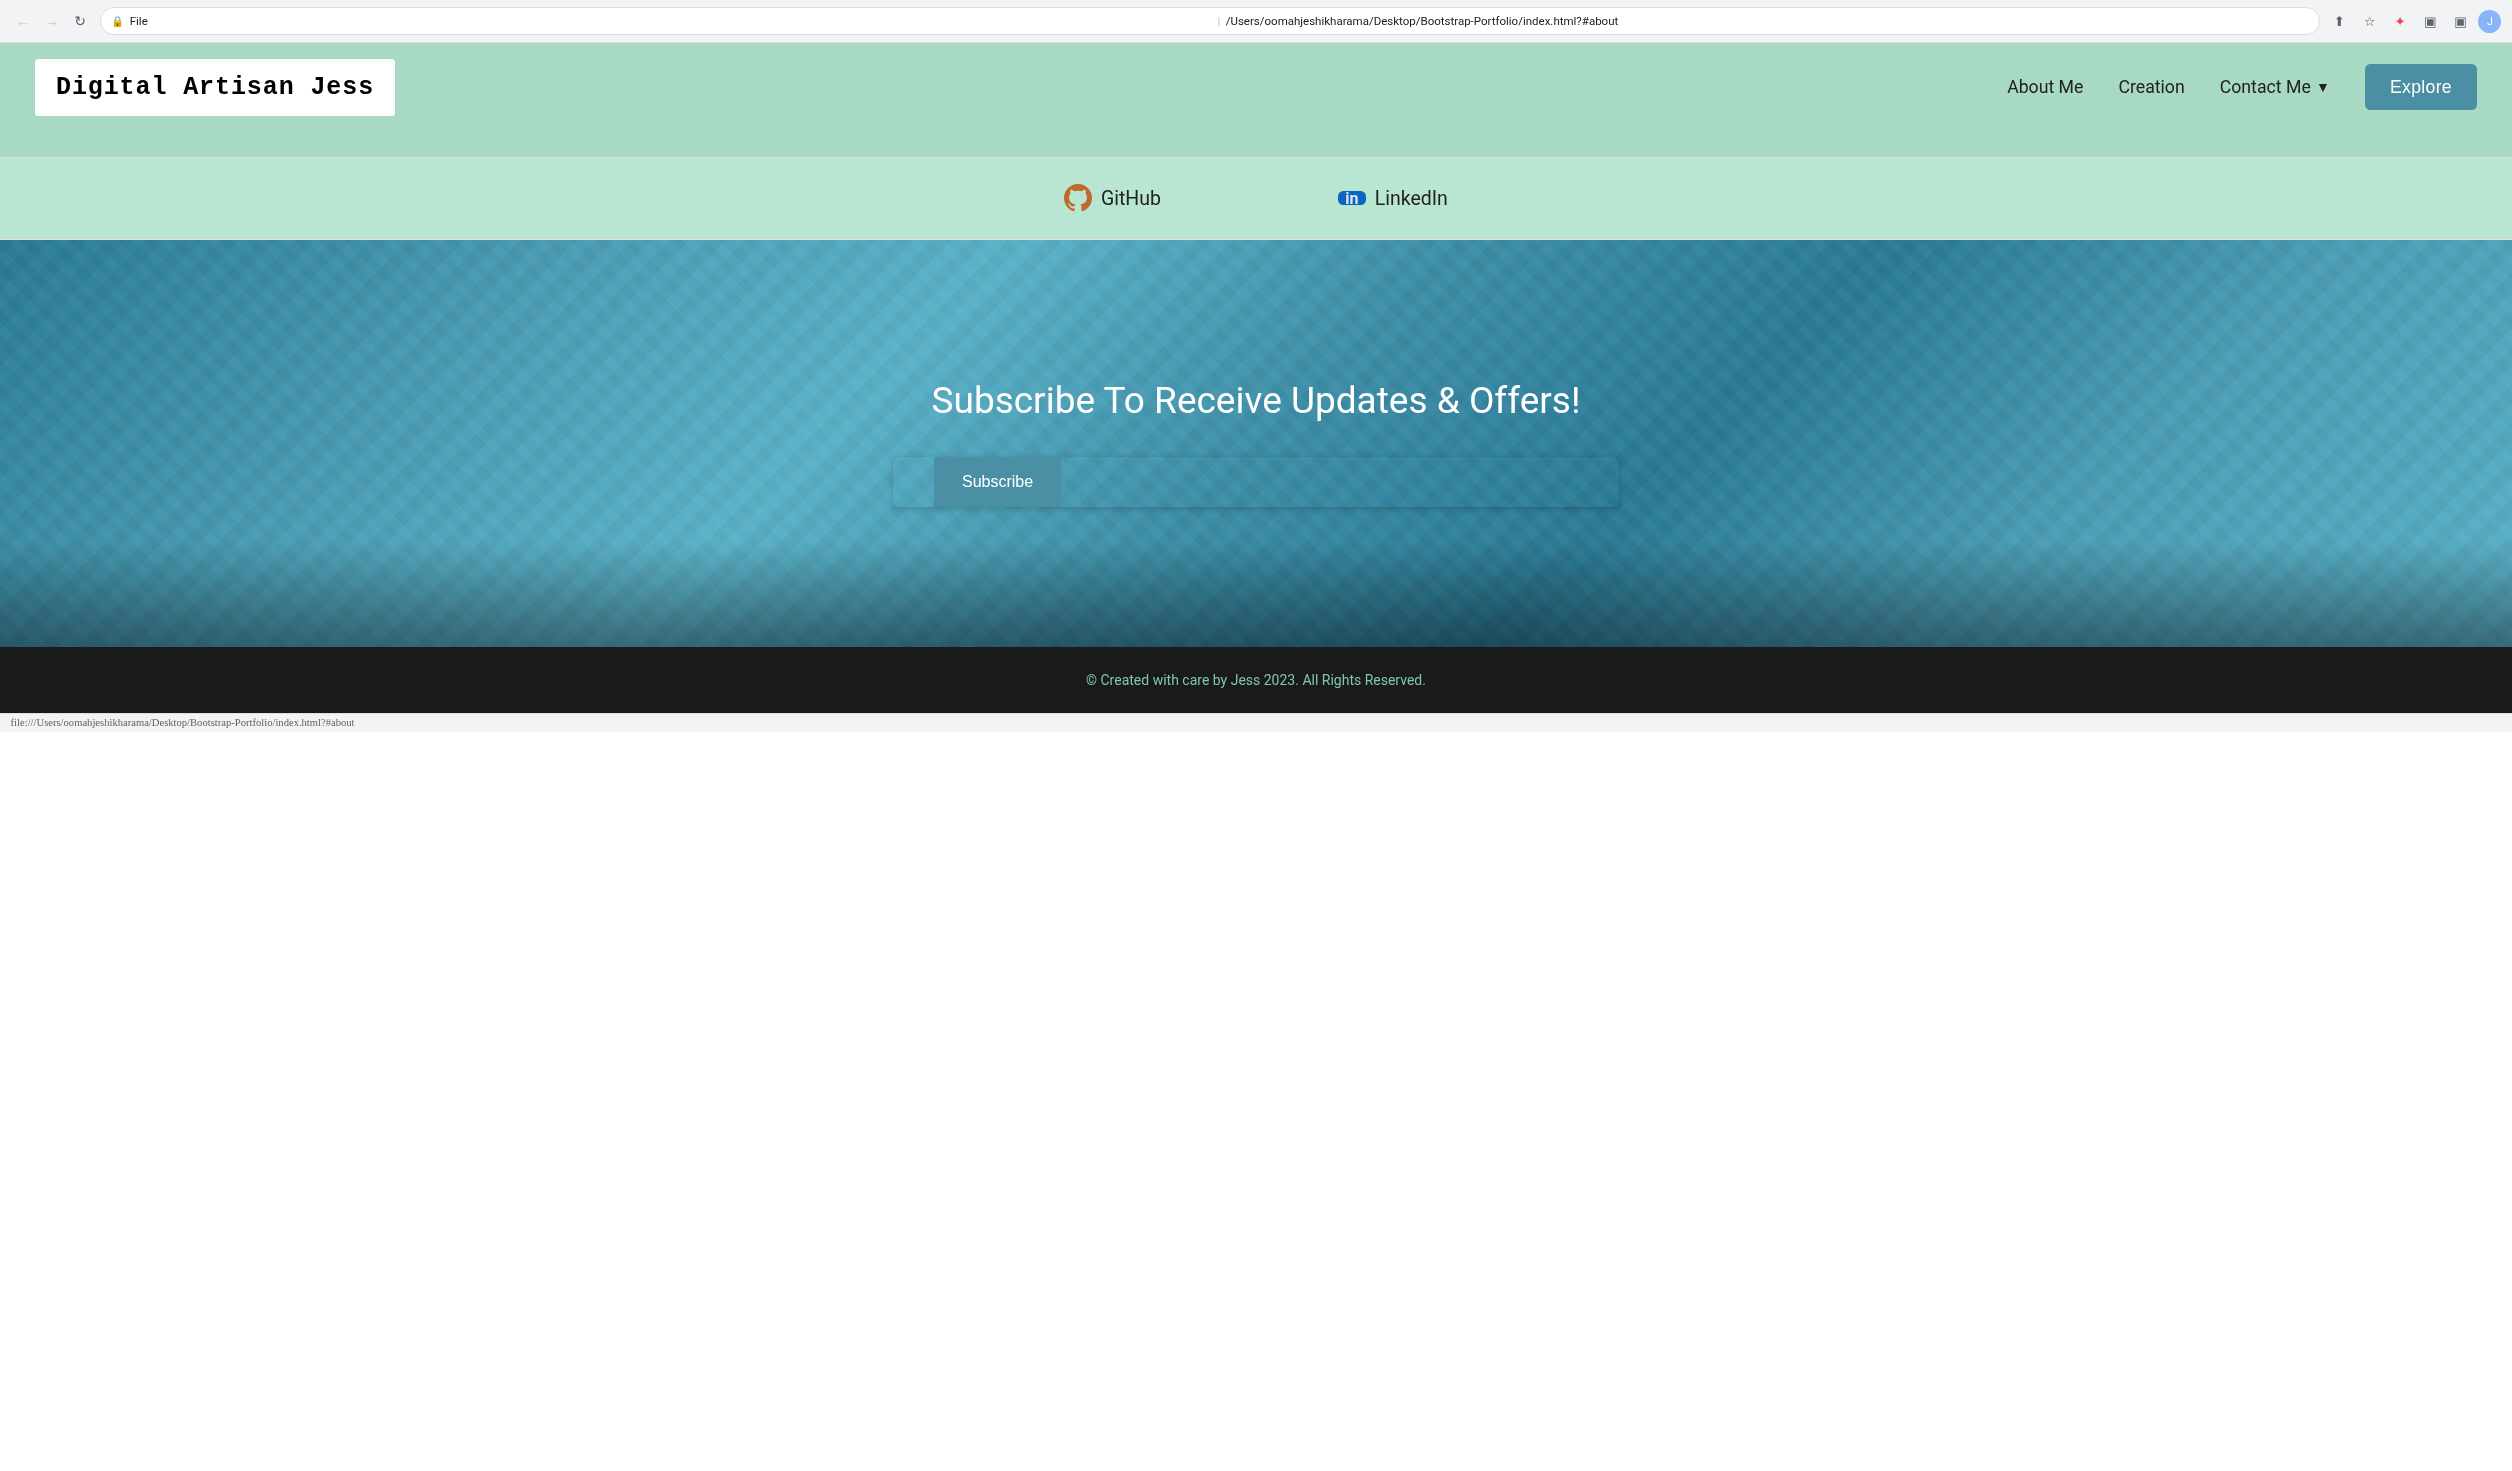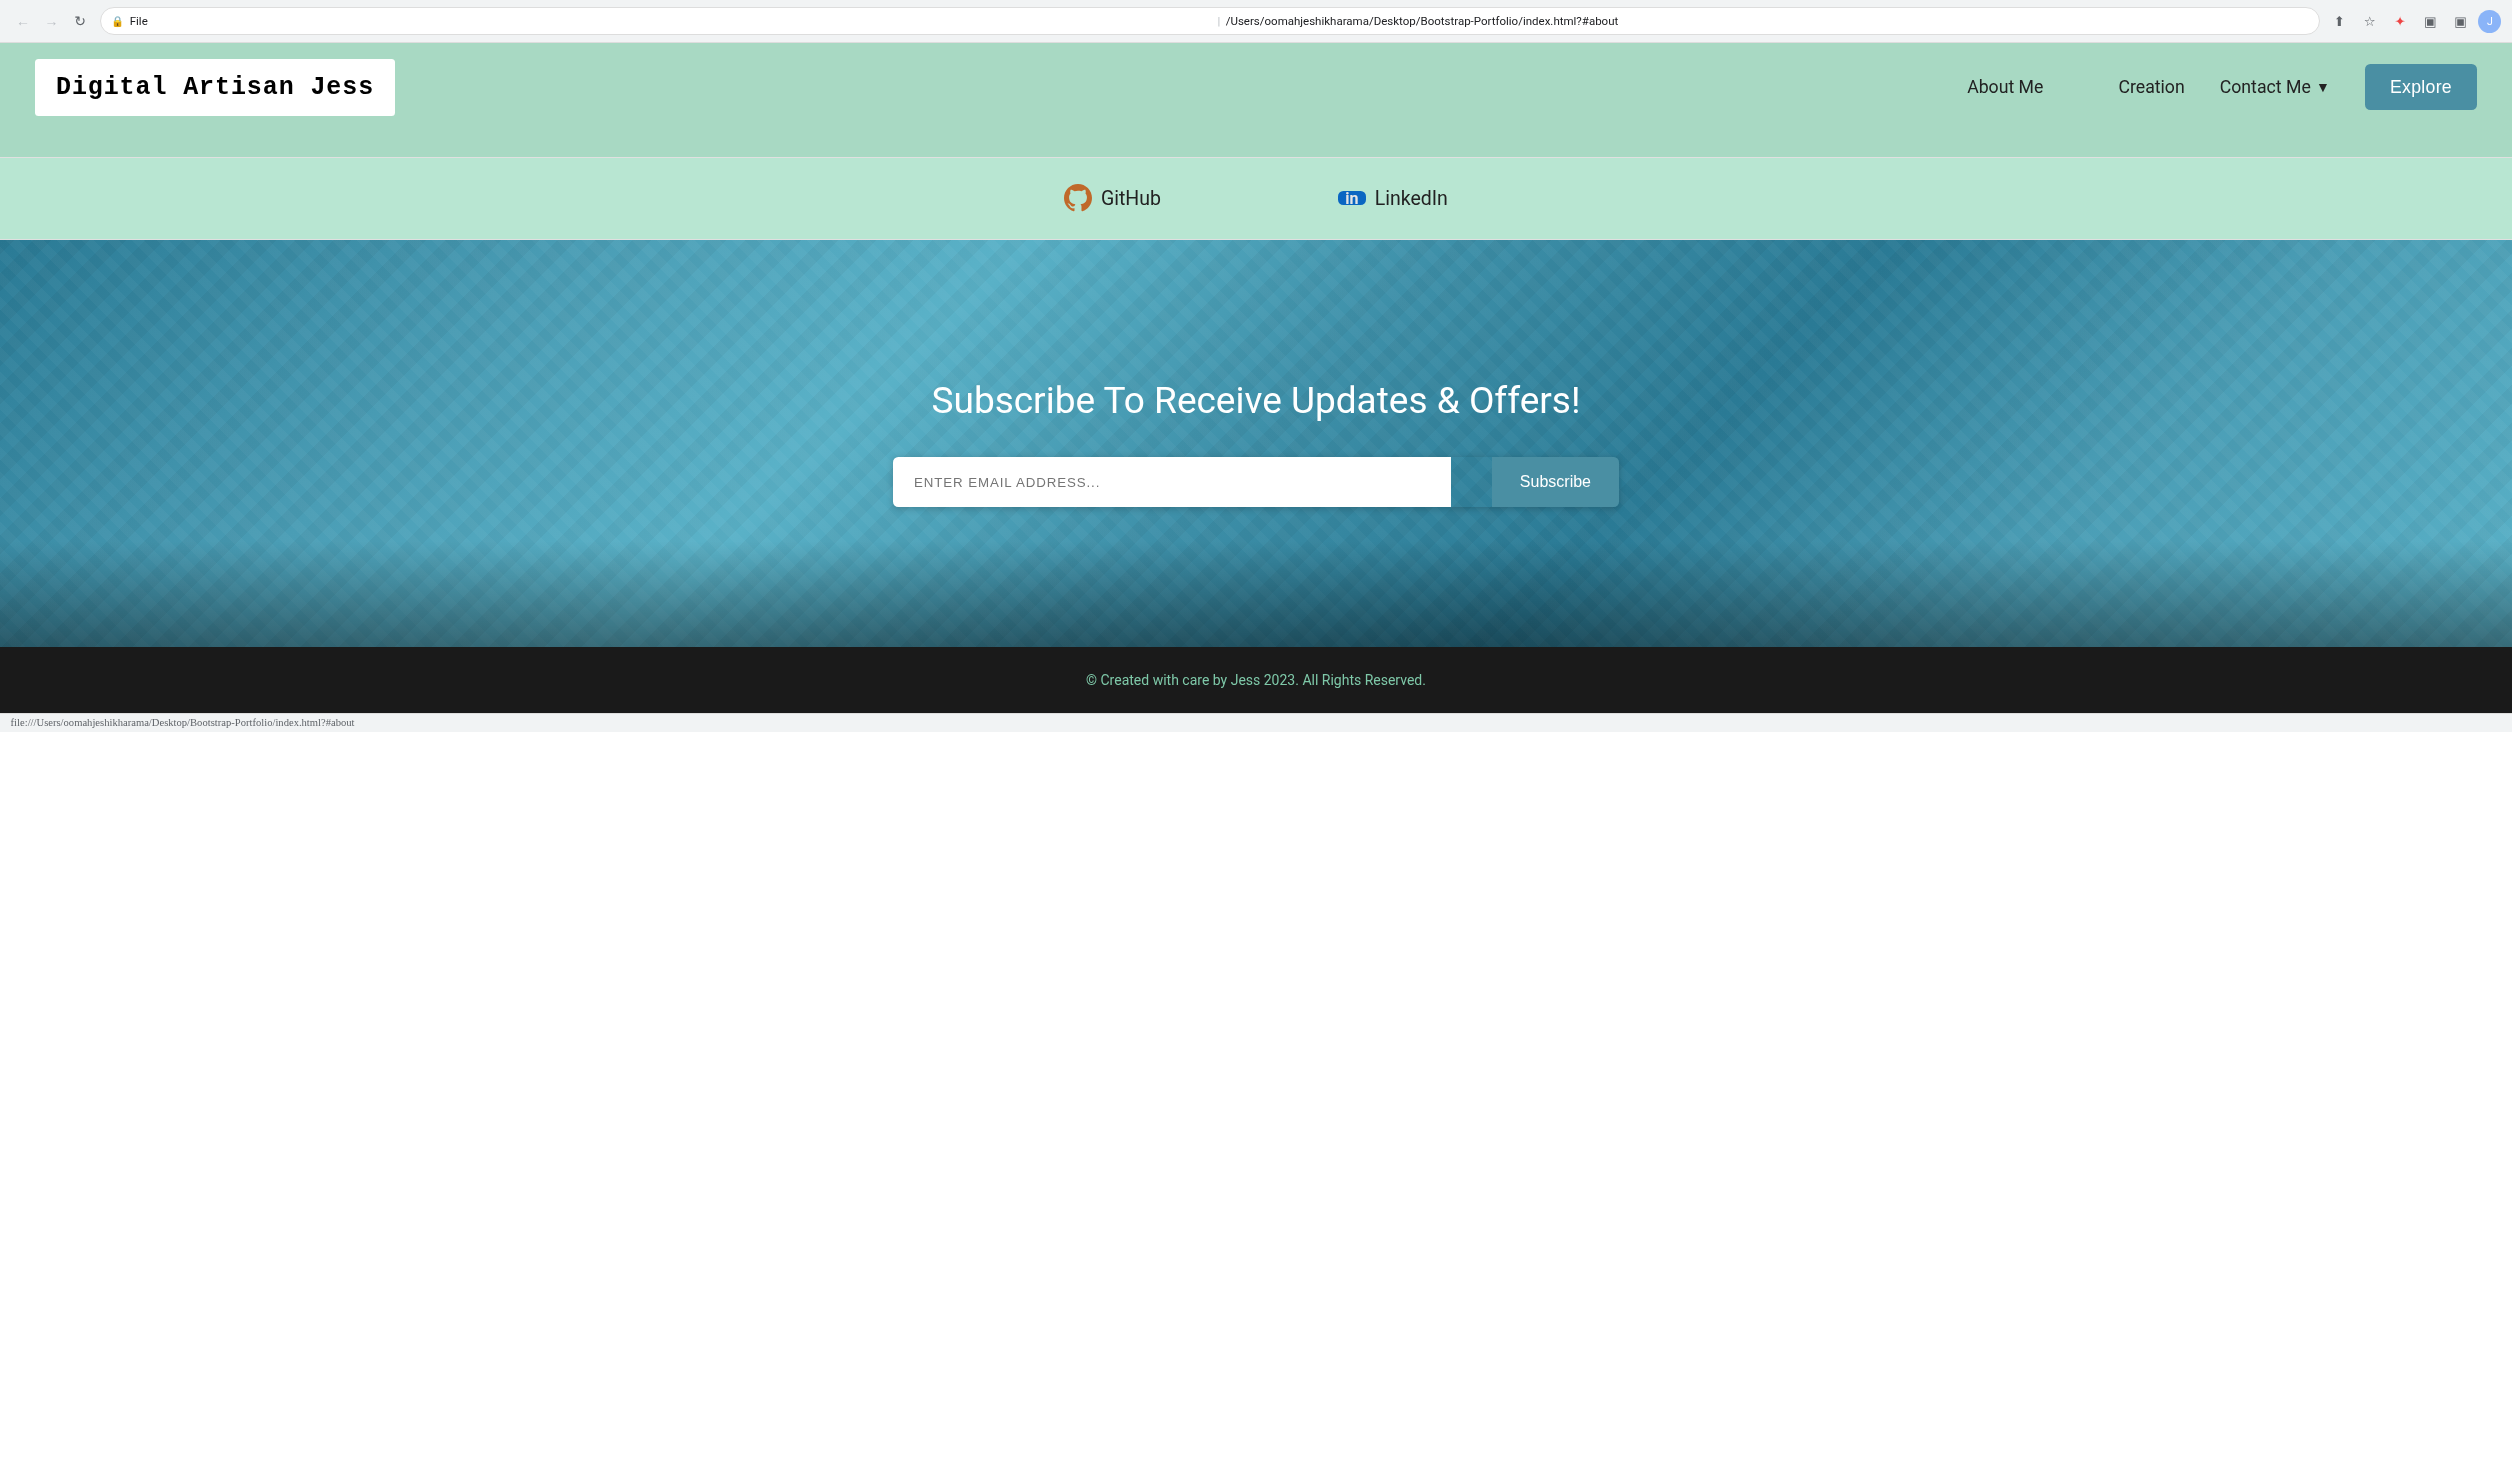--- a/index.html
+++ b/index.html
@@ -145,21 +145,20 @@
       align-items: center;
       gap: 35px;
     }
 
     .nav-link {
       font-size: 17.7px;
       color: #222;
       text-decoration: none;
       cursor: pointer;
       font-weight: 400;
-      margin-left: 40px;
     }
 
     .nav-link-dropdown {
       display: flex;
       align-items: center;
       gap: 5.3px;
       font-size: 17.7px;
       color: #222;
       cursor: pointer;
       font-weight: 400;
@@ -425,21 +424,20 @@
     <div class="linkedin-icon">in</div>
     <span>LinkedIn</span>
   </a>
 </div>
 
 <section class="subscribe-section">
   <div class="subscribe-bg"></div>
   <div class="subscribe-content">
     <h2 class="subscribe-title">Subscribe To Receive Updates &amp; Offers!</h2>
     <div class="subscribe-form">
-      <input class="subscribe-input" type="email" placeholder="ENTER EMAIL ADDRESS..." style="">
       <button class="subscribe-btn">Subscribe</button>
     </div>
   </div>
 </section>
 
 <footer class="footer">
   <span class="footer-text">© Created with care by Jess 2023. All Rights Reserved.</span>
 </footer>
 
 <div class="status-bar">

